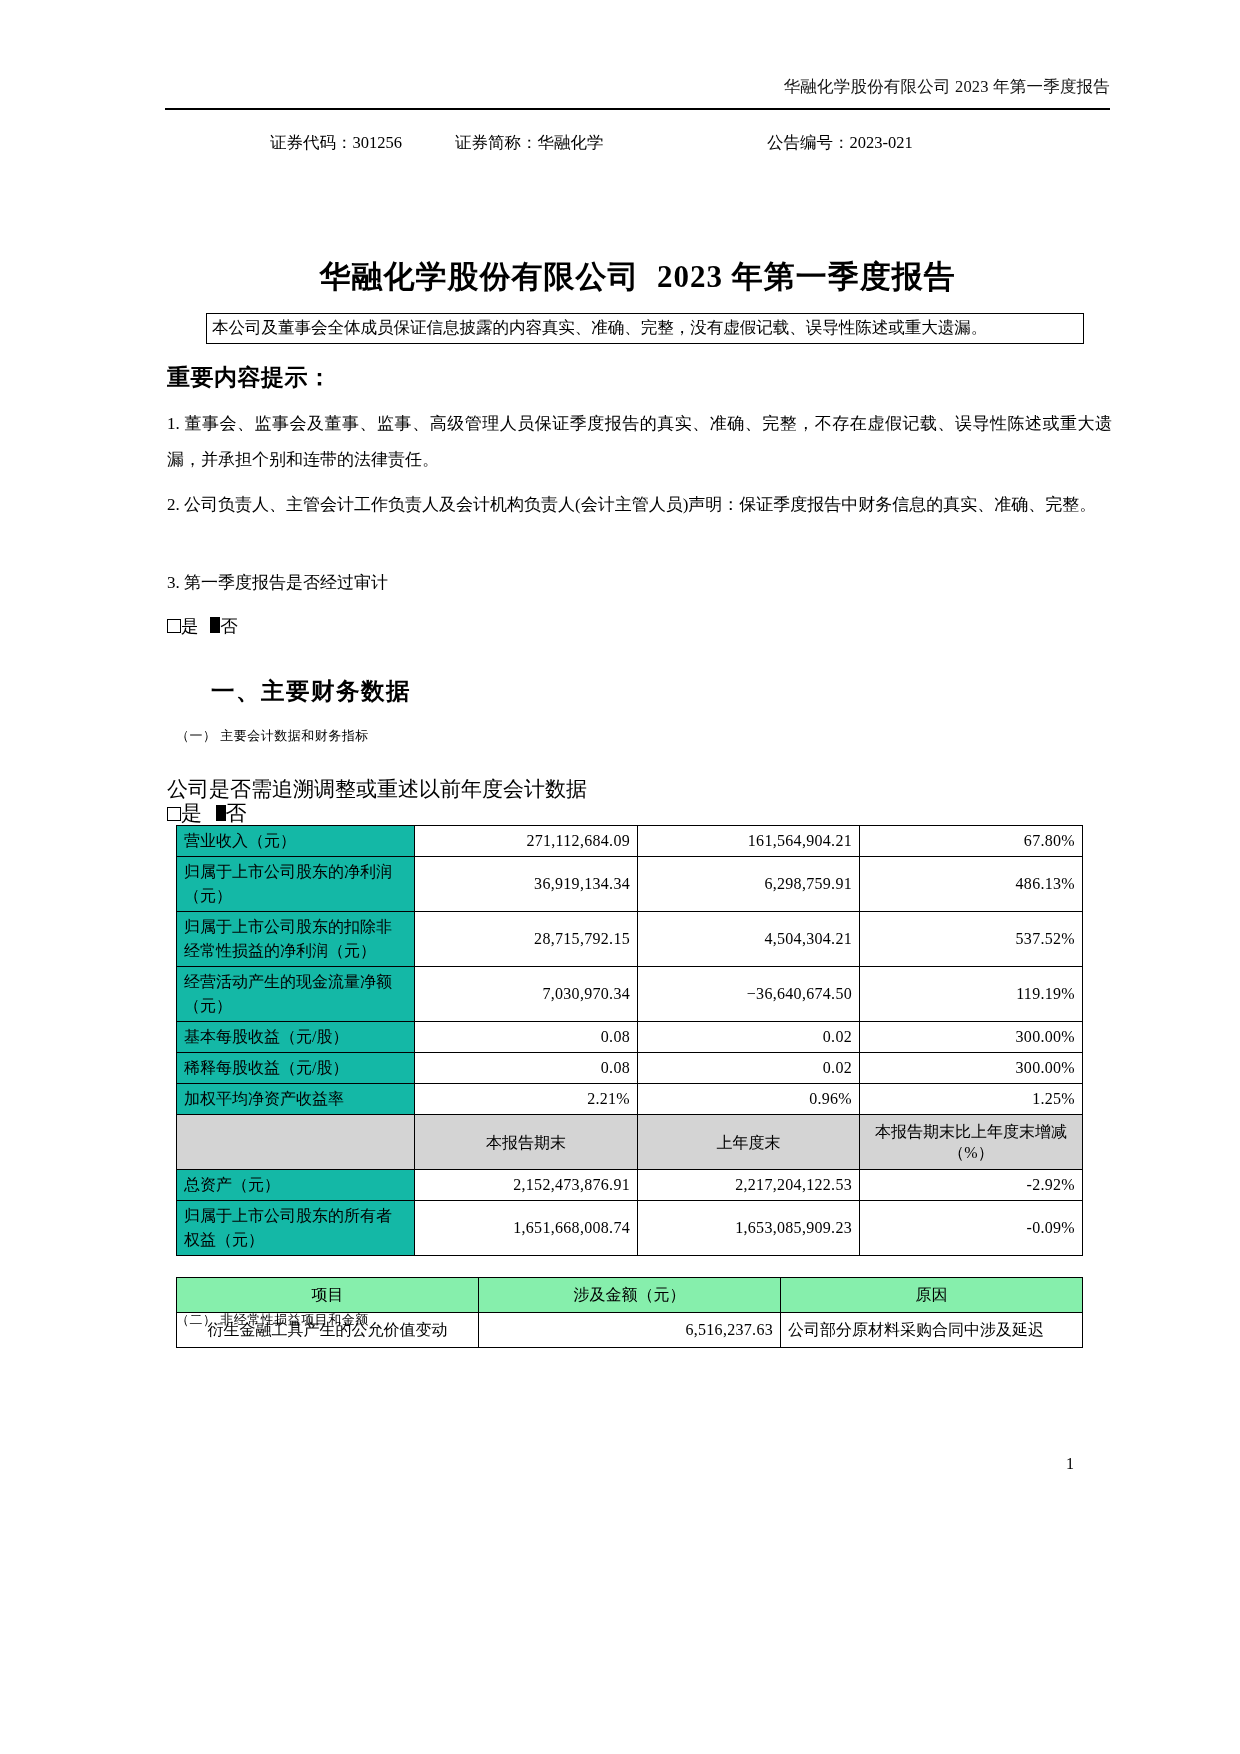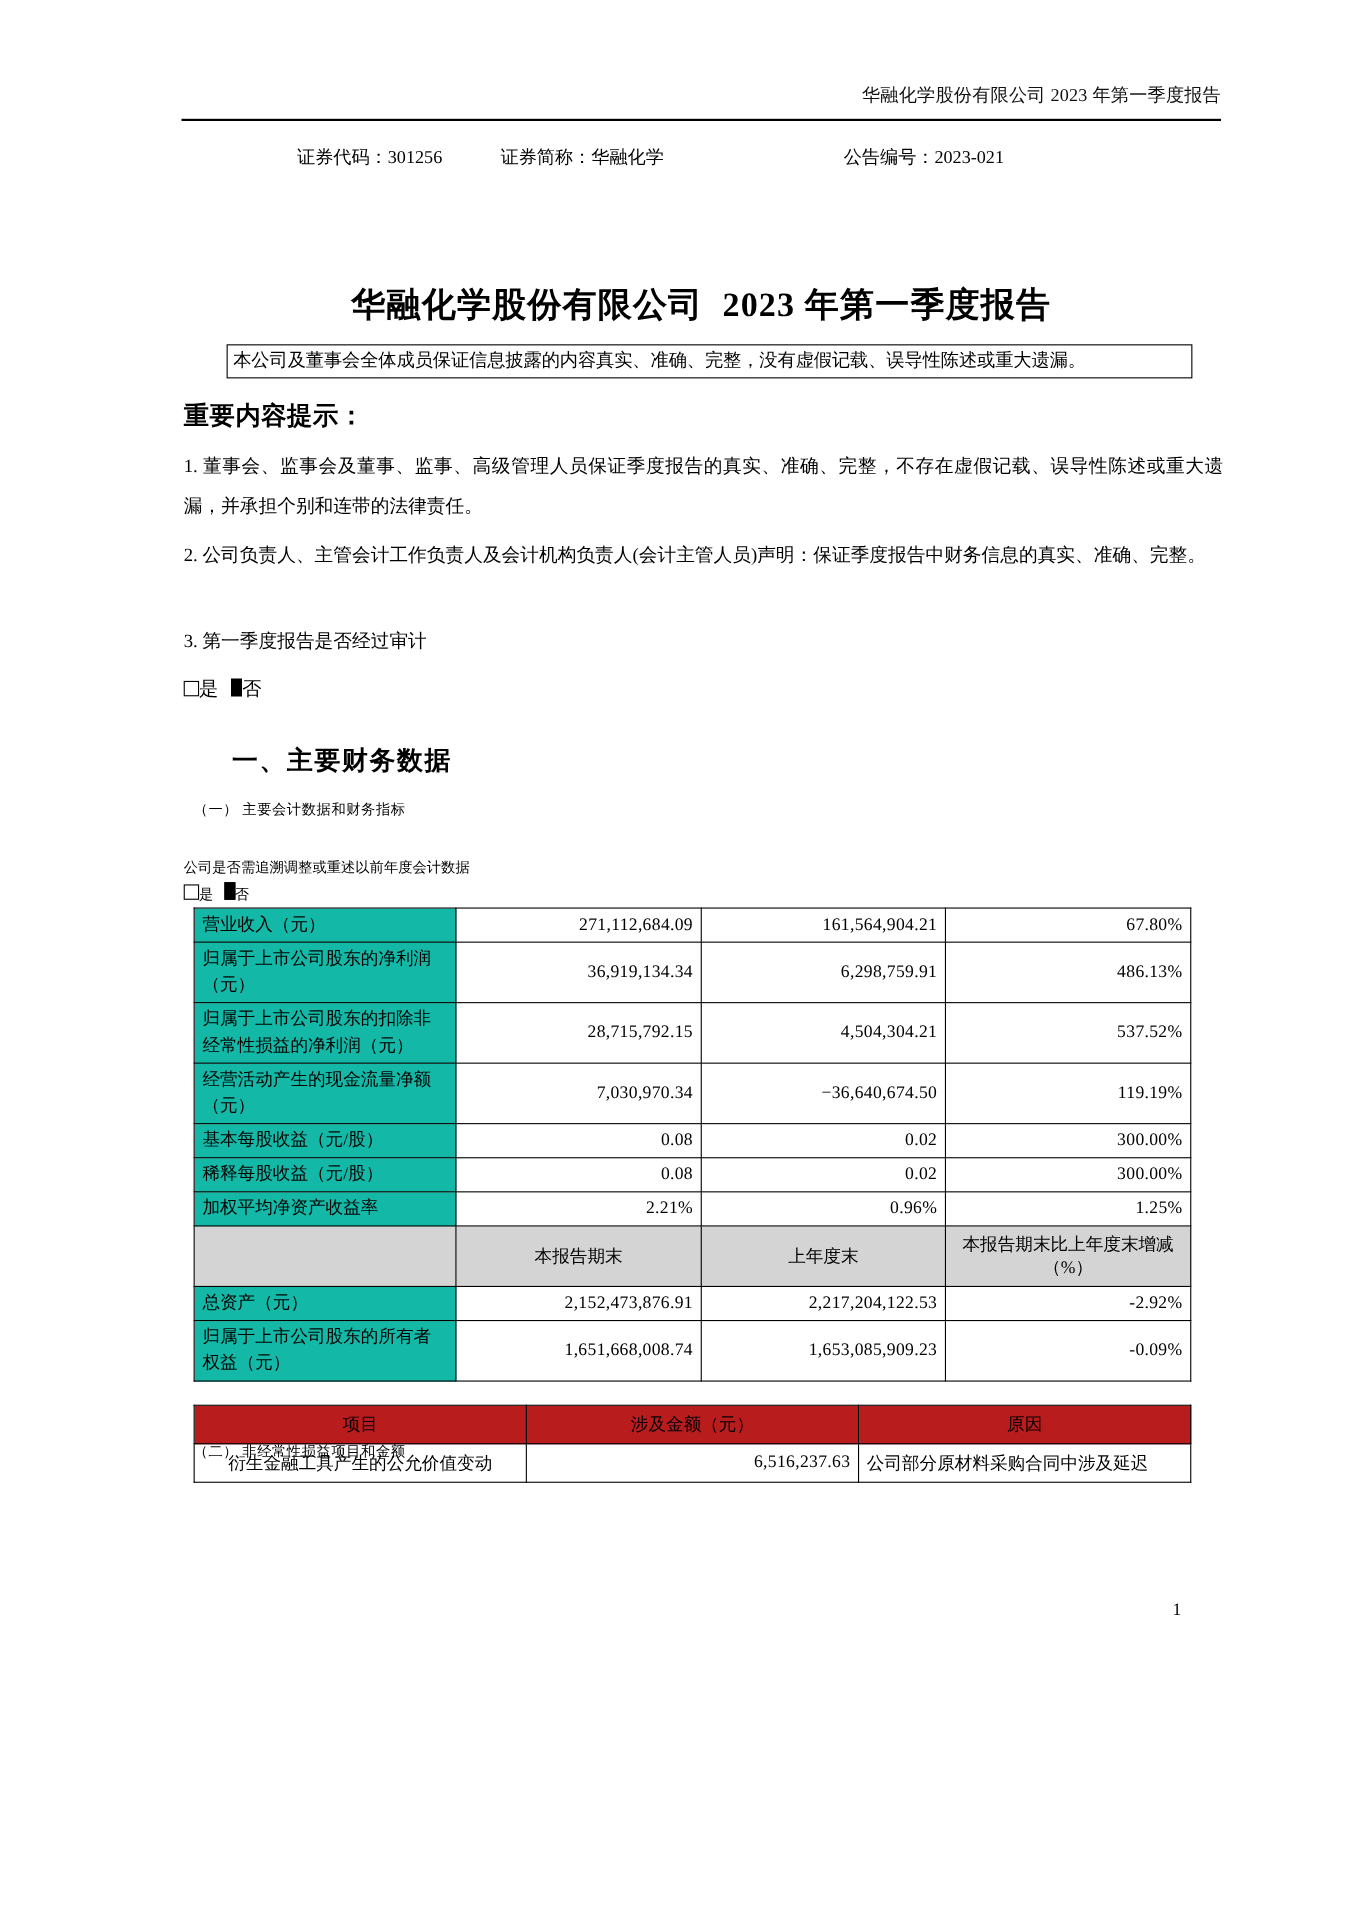--- a/index.html
+++ b/index.html
@@ -121,21 +121,21 @@
     left: 106px;
     font-size: 13px;
     letter-spacing: 0.5px;
   }
   .h2-a { top: 727px; }
   .h2-b { top: 1311px; }
 
   .small-note {
     position: absolute;
     left: 97px;
-    font-size: 13px;
+    font-size: 21px;
     line-height: 26px;
   }
   .sn-a { top: 776px; }
   .sn-b { top: 800px; letter-spacing: 1px; }
 
   .box-empty, .box-filled {
     display: inline-block;
     vertical-align: -1px;
   }
   .box-empty {
@@ -179,21 +179,21 @@
     text-align: right;
     font-family: "Liberation Serif", "DejaVu Serif", serif;
     letter-spacing: 0.3px;
   }
 
   .t-deriv { left: 106px; top: 1277px; width: 906px; }
   .t-deriv td {
     height: 28px;
   }
   .t-deriv .hdr {
-    background: #b91c1c;
+    background: #86efac;
     text-align: center;
   }
   .t-deriv .c-item { text-align: center; }
   .t-deriv .c-amt  { text-align: right; letter-spacing: 0.3px; }
   .t-deriv .c-rsn  { text-align: left; }
 
   .page-num {
     position: absolute;
     right: 96px;
     top: 1455px;

